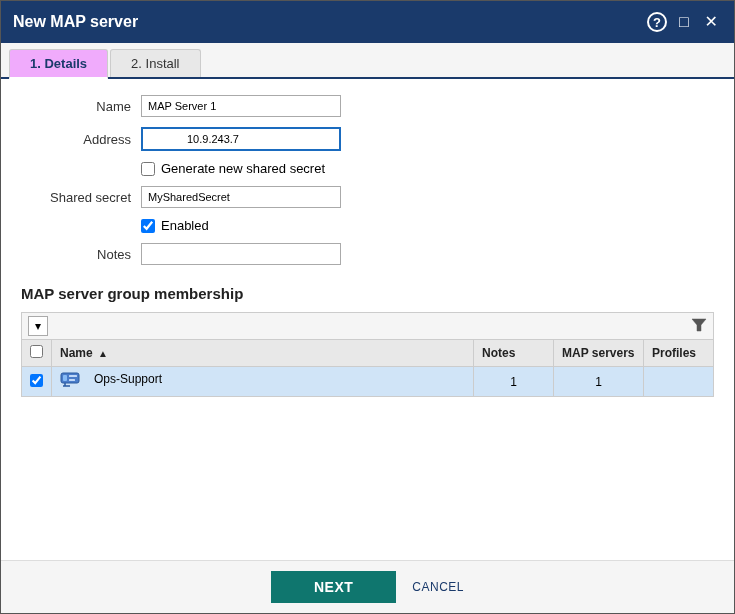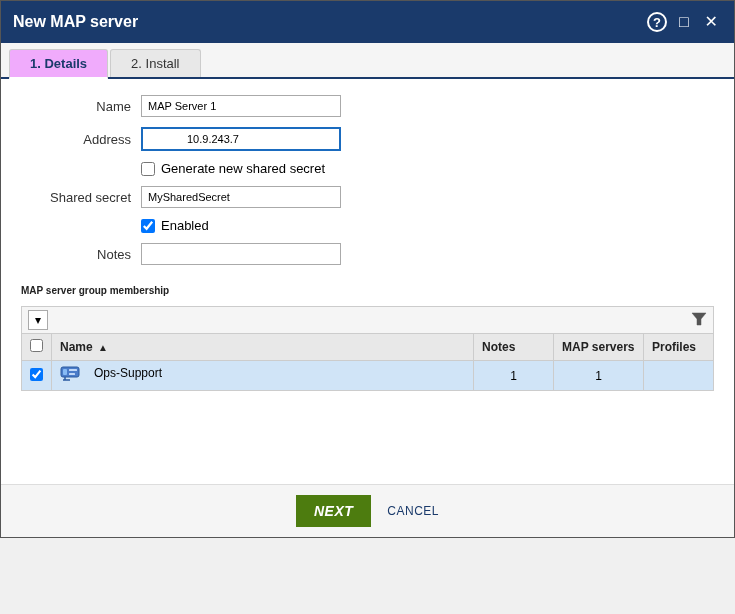--- a/index.html
+++ b/index.html
@@ -1,20 +1,20 @@
 <!DOCTYPE html>
 <html><head>
   <meta charset="utf-8">
   <style>
     * { box-sizing: border-box; margin: 0; padding: 0; }
     body { font-family: Arial, sans-serif; font-size: 13px; background: #f0f0f0; }
 
     .window {
       width: 735px;
-      height: 538px;
+      height: 614px;
       border: 1px solid #555;
       display: flex;
       flex-direction: column;
       background: #fff;
     }
 
     .titlebar {
       background: #1a3a6b;
       color: white;
       padding: 8px 12px;
@@ -147,21 +147,21 @@
       margin-right: 6px;
       width: 14px;
       height: 14px;
     }
 
     .group-section {
       margin-top: 12px;
     }
 
     .group-title {
-      font-size: 10px;
+      font-size: 15px;
       font-weight: bold;
       color: #222;
       margin-bottom: 10px;
     }
 
     .table-toolbar {
       display: flex;
       align-items: center;
       border: 1px solid #ccc;
       border-bottom: none;
@@ -238,29 +238,28 @@
       border-top: 1px solid #ddd;
       padding: 10px 20px;
       display: flex;
       justify-content: center;
       align-items: center;
       gap: 16px;
       background: #f5f5f5;
     }
 
     .btn-next {
-      background: #4d7c0f;
+      background: #0f766e;
       color: white;
       border: none;
-      padding: 8px 18px;
+      padding: 8px 43px;
       font-size: 14px;
       font-weight: bold;
       cursor: pointer;
       letter-spacing: 0.5px;
-      font-style: italic;
     }
 
     .btn-cancel {
       background: none;
       border: none;
       color: #1a3a6b;
       font-size: 12px;
       font-weight: normal;
       cursor: pointer;
       letter-spacing: 0.5px;

